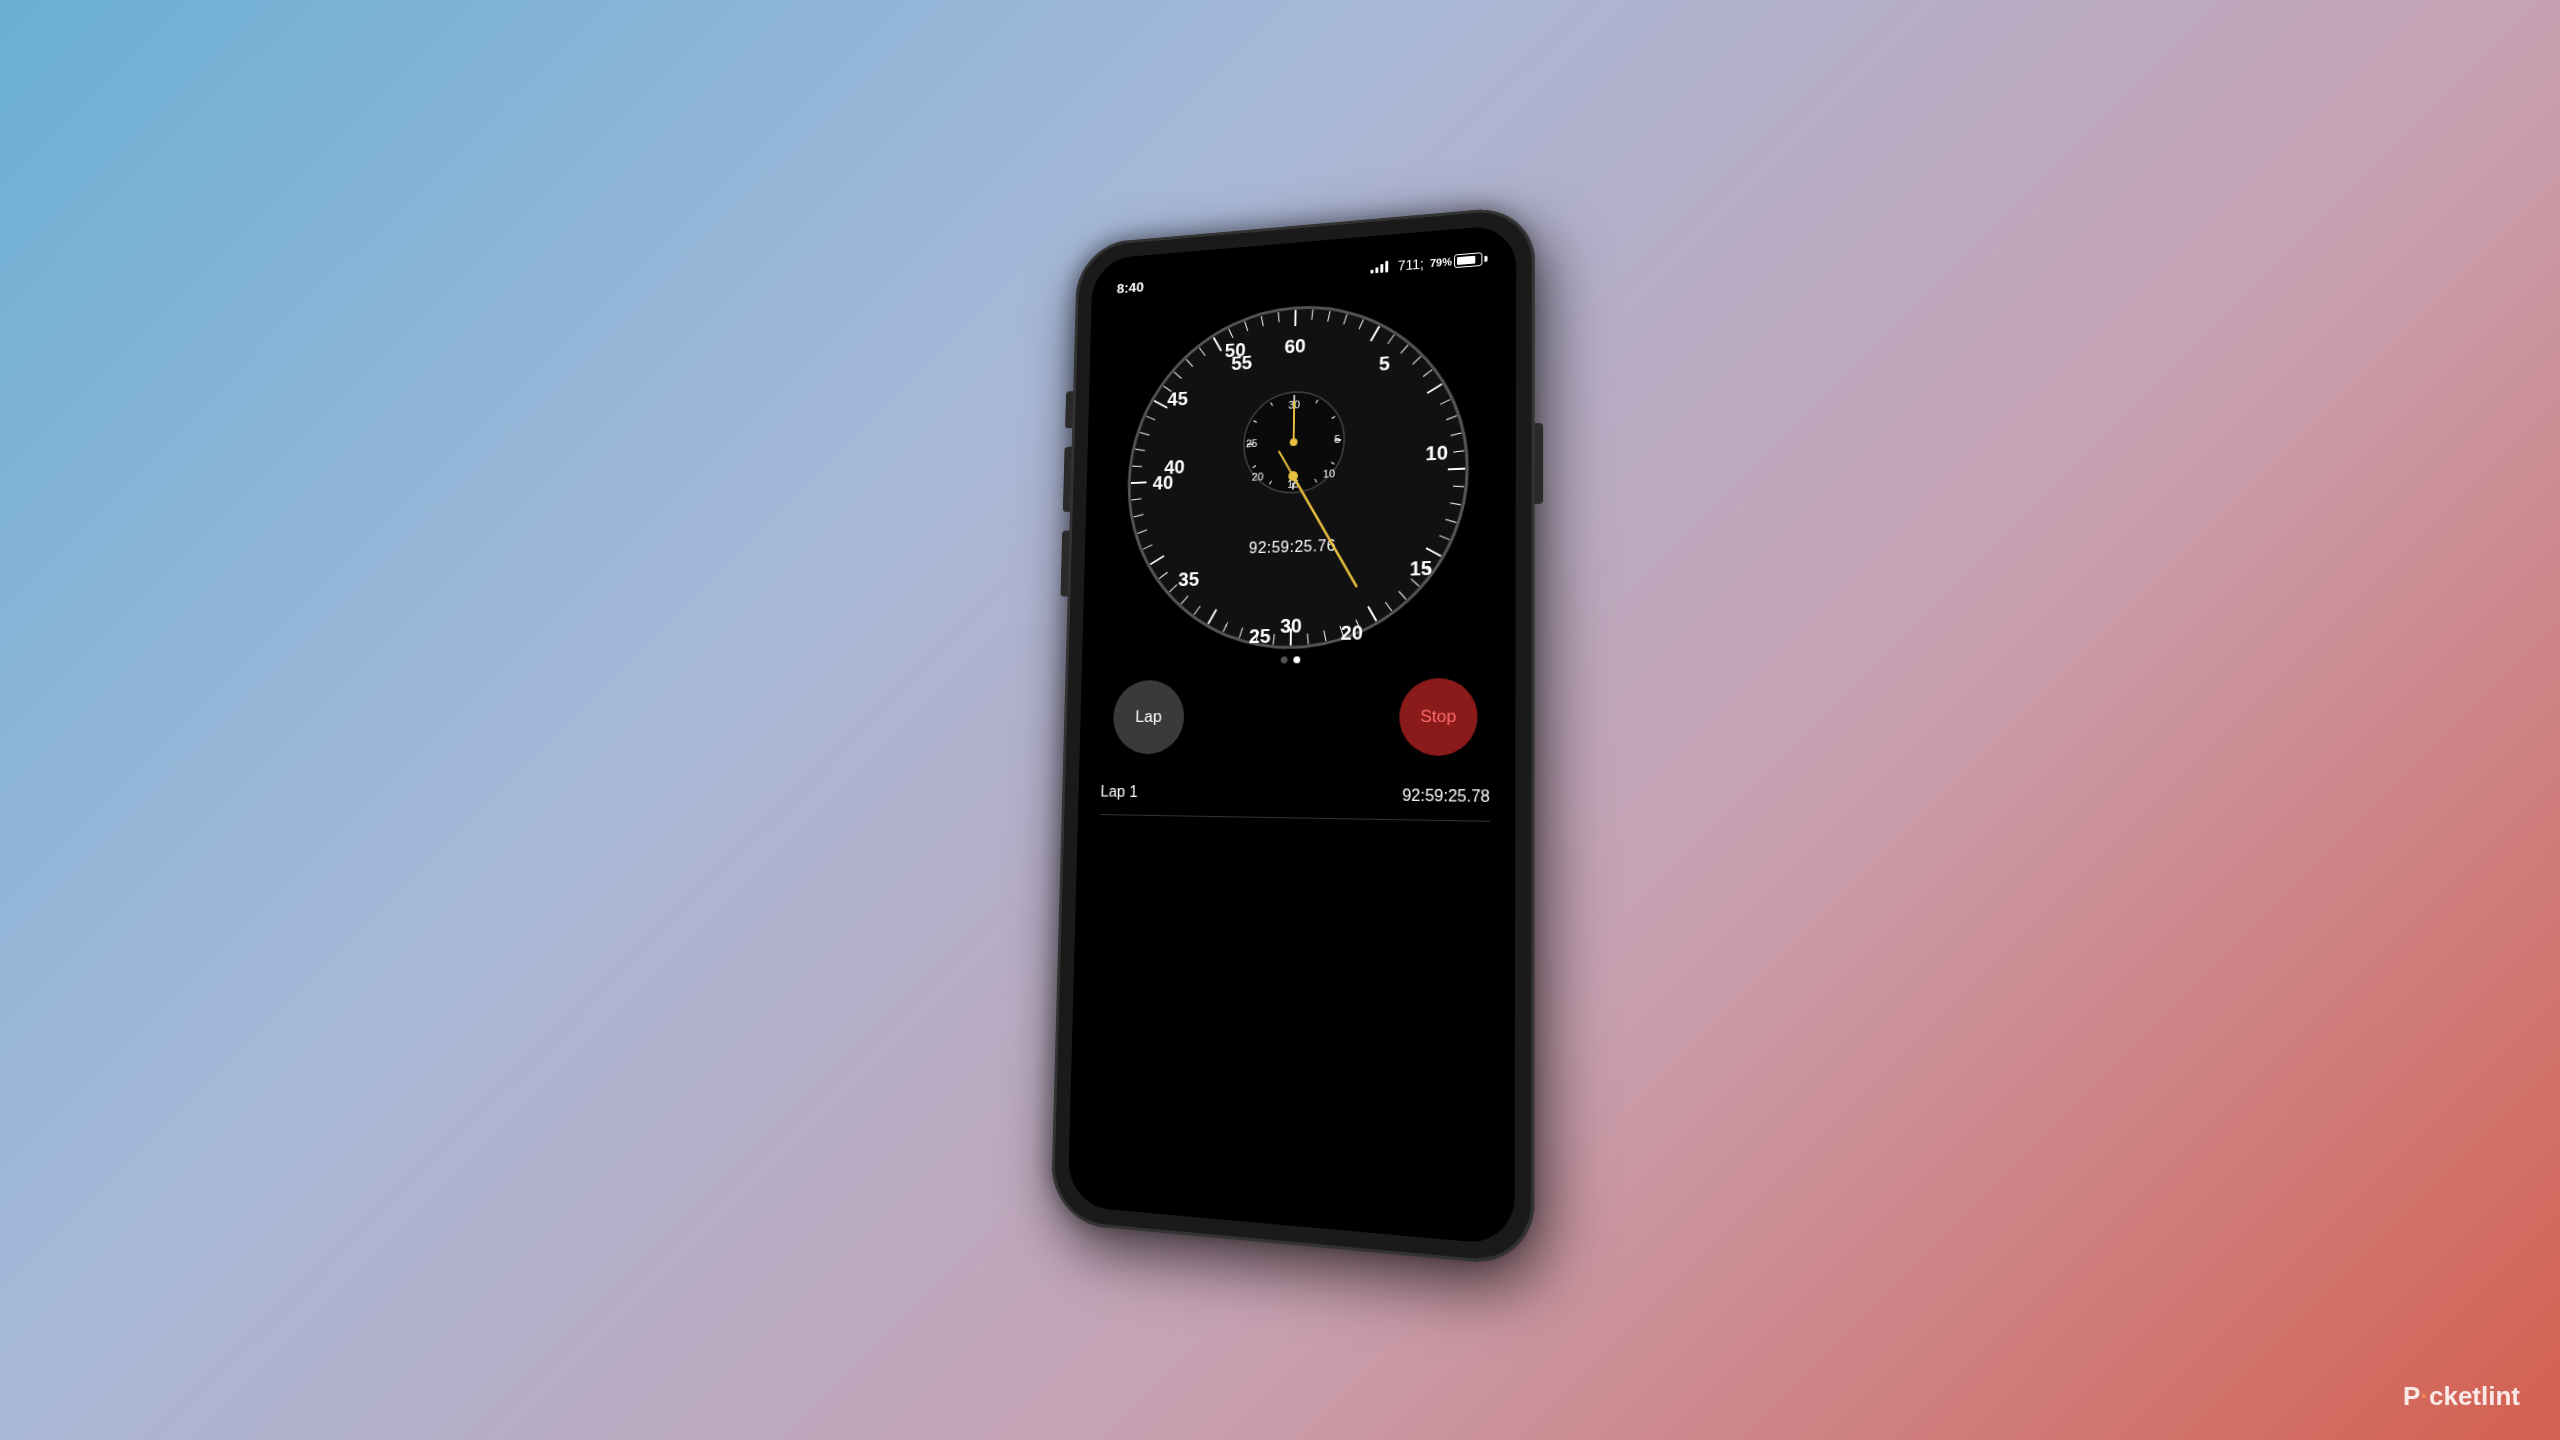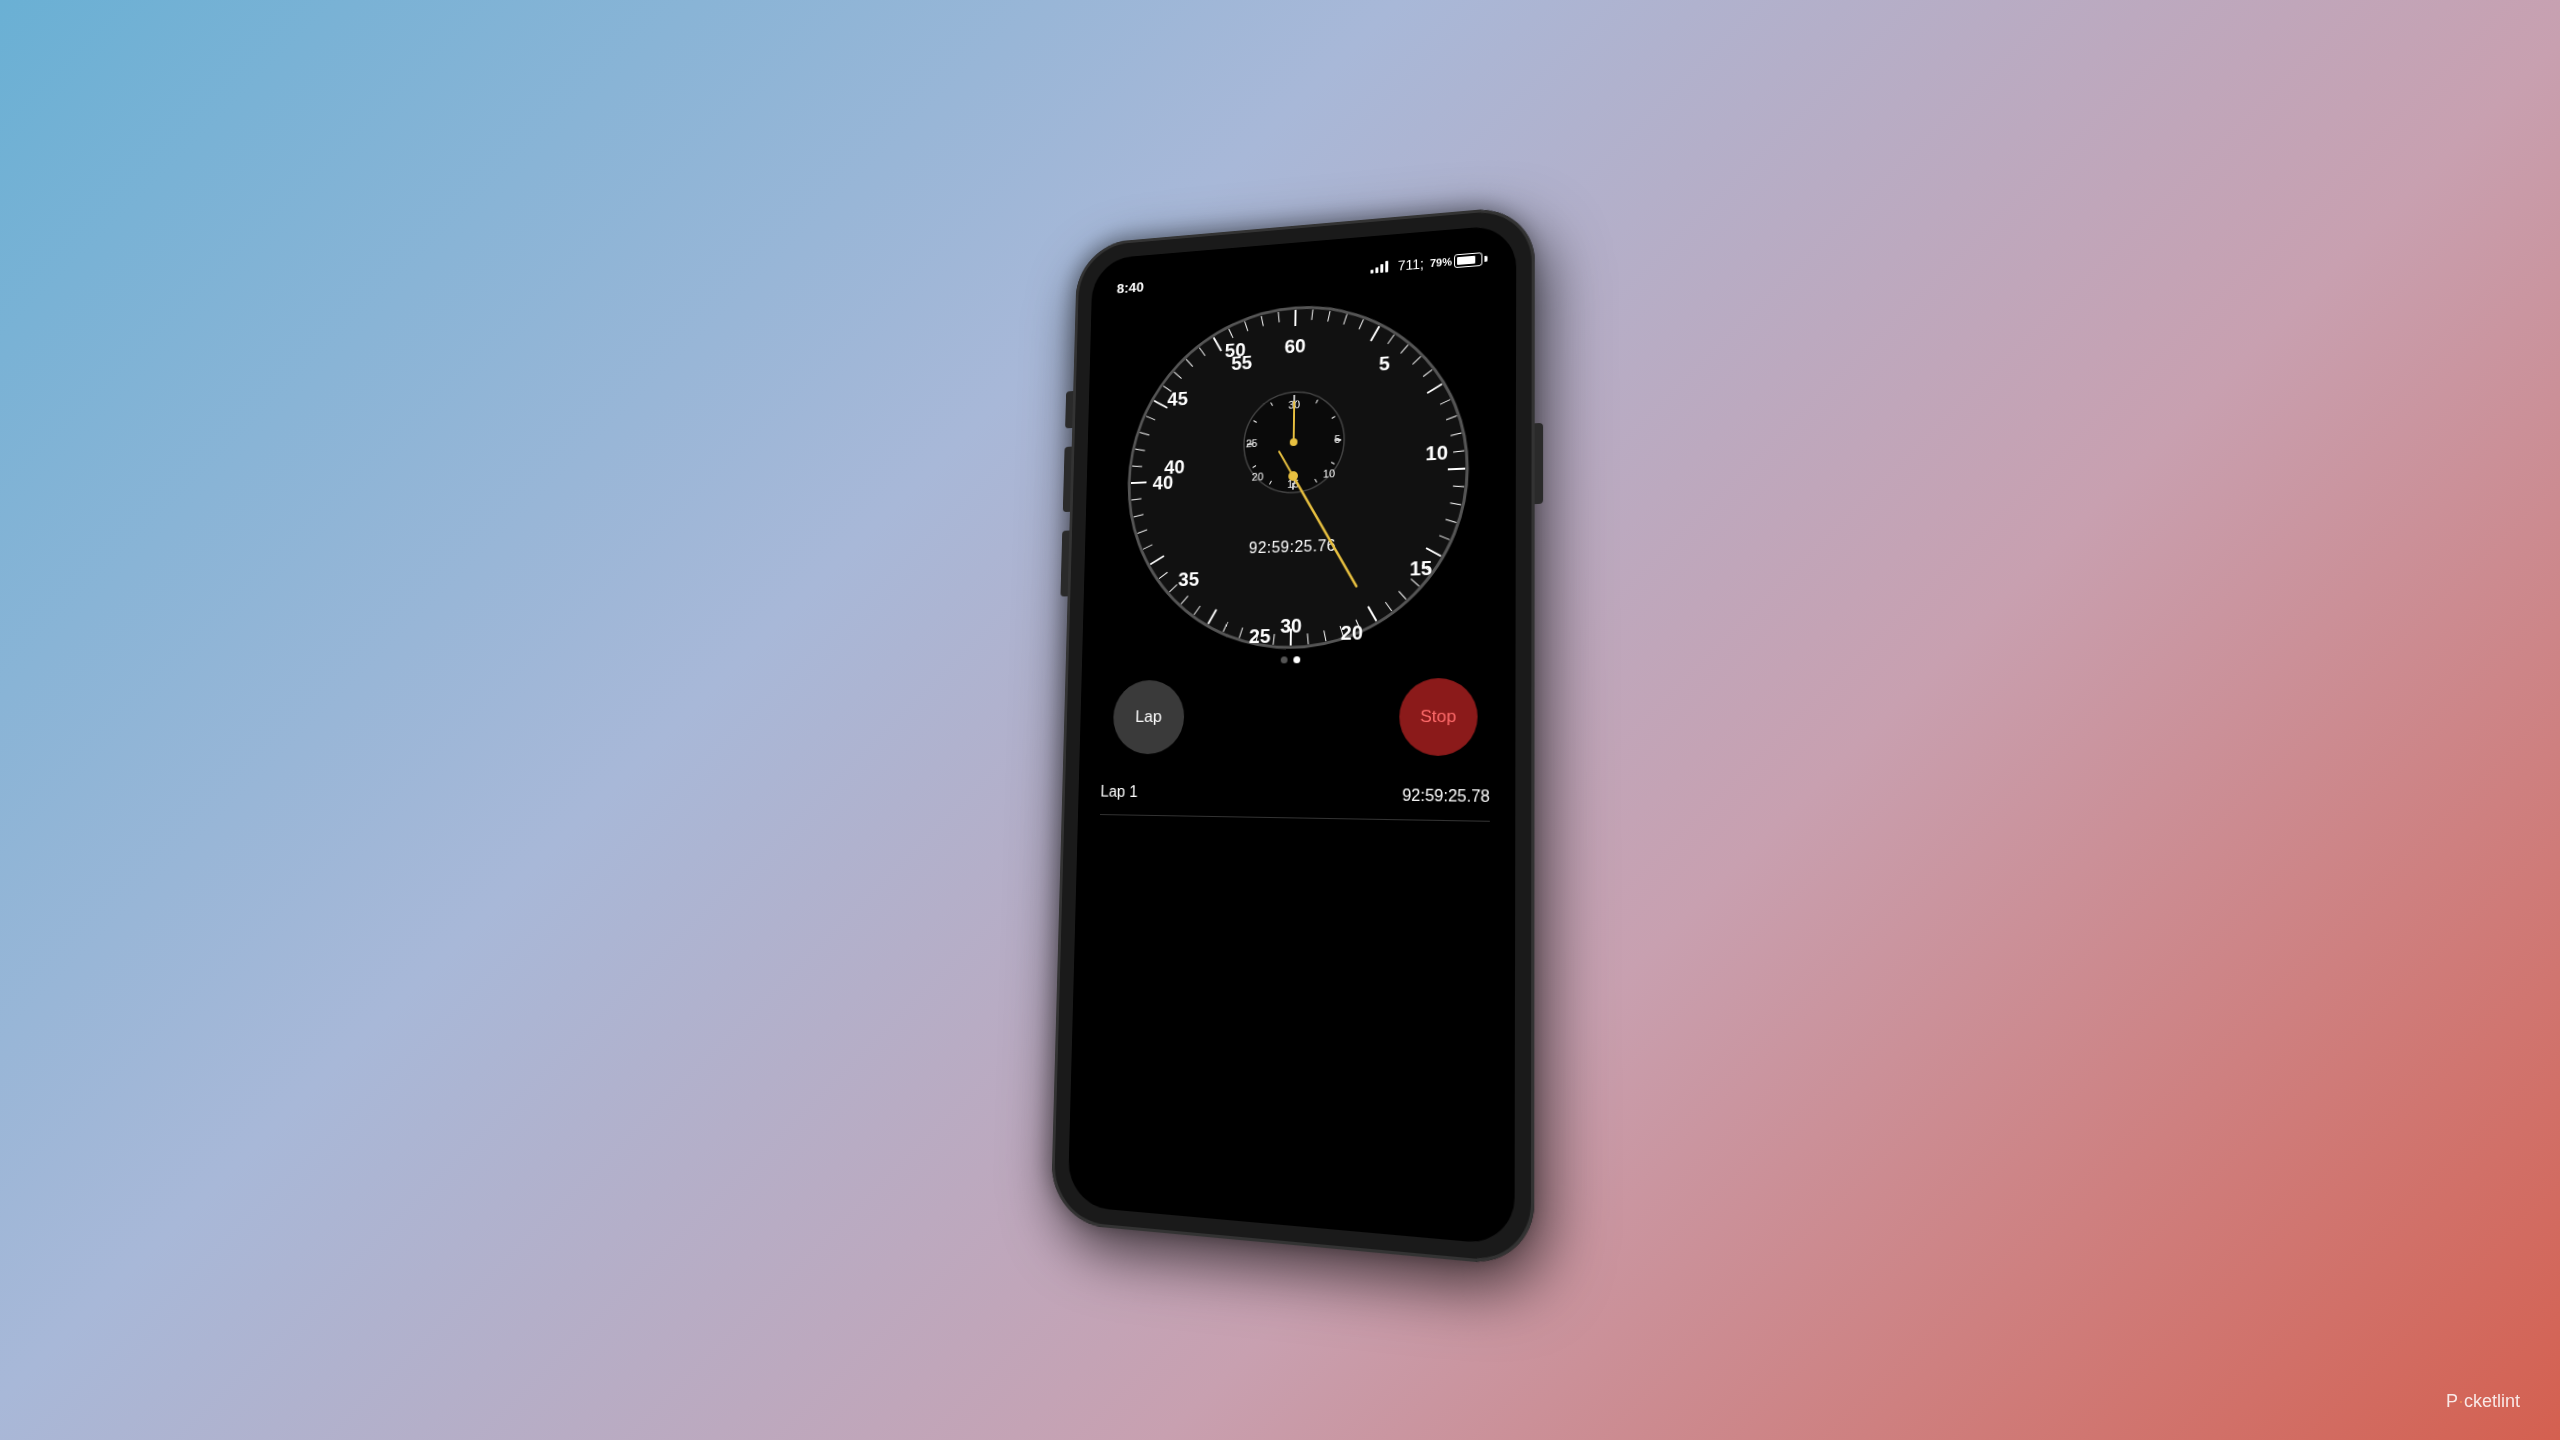--- a/index.html
+++ b/index.html
@@ -277,22 +277,22 @@
       font-size: 16px;
       font-weight: 400;
     }
 
     
     .watermark {
       position: absolute;
       bottom: 28px;
       right: 40px;
       color: rgba(255,255,255,0.85);
-      font-size: 18px;
-      font-weight: 400;
+      font-size: 26px;
+      font-weight: 700;
       letter-spacing: 0;
     }
 
     .watermark span.dot-accent {
       color: #e85;
     }
   </style>
 </head>
 <body>
 

